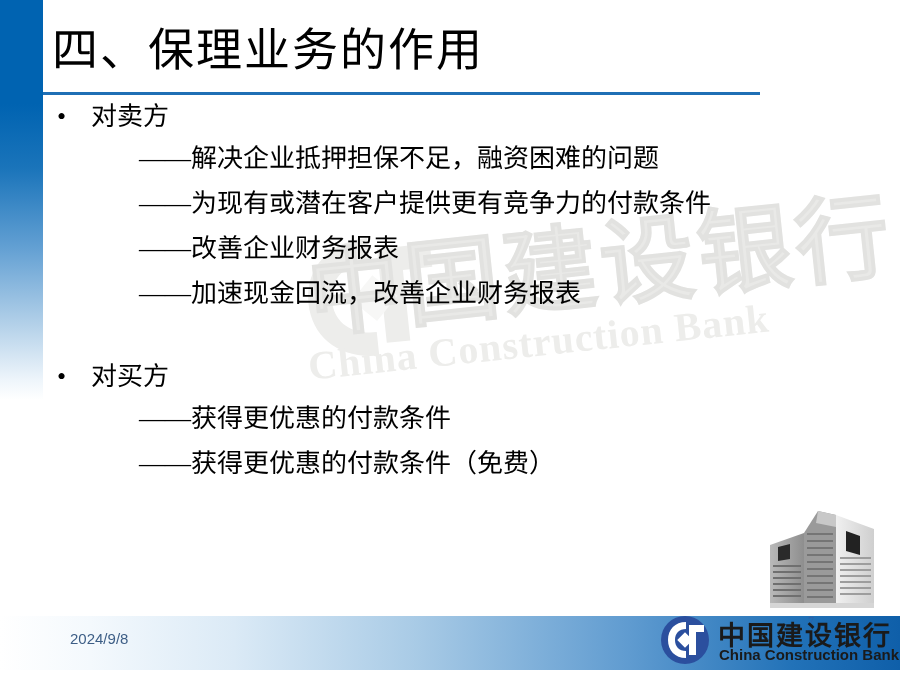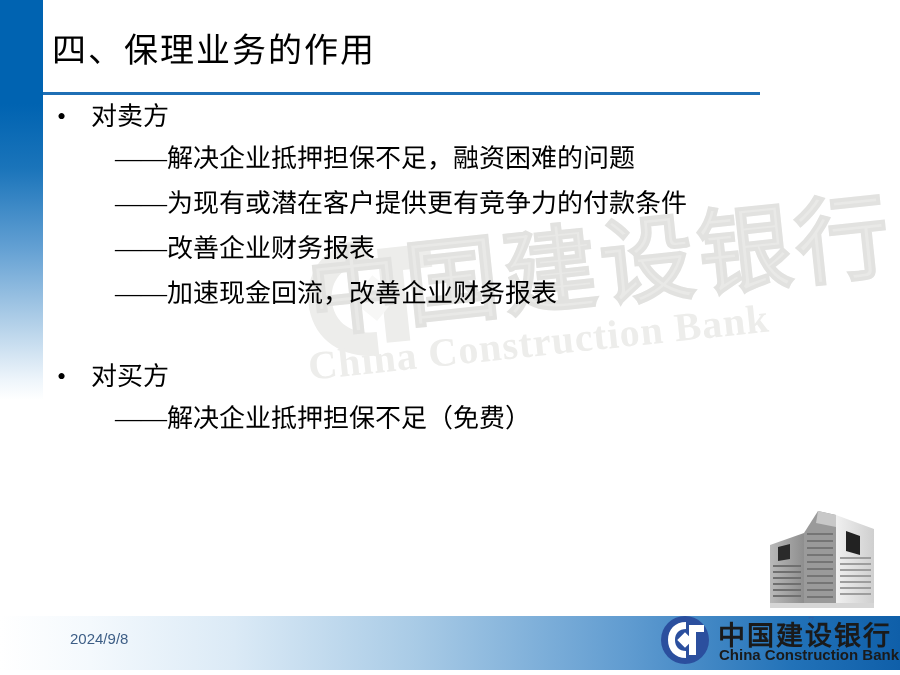--- a/index.html
+++ b/index.html
@@ -82,21 +82,21 @@
     height: 124px;
     transform: rotate(-6deg);
     transform-origin: left top;
   }
 
   
   .title {
     position: absolute;
     left: 52px;
     top: 22px;
-    font-size: 34px;
+    font-size: 46px;
     line-height: 58px;
     font-weight: normal;
     color: #000000;
     letter-spacing: 2px;
     white-space: nowrap;
   }
   .title-rule {
     position: absolute;
     left: 43px;
     top: 92px;
@@ -122,21 +122,21 @@
   }
   .lvl1 .bullet {
     position: absolute;
     left: 14px;
     top: 0;
     font-size: 26px;
     line-height: 38px;
     color: #000000;
   }
   .lvl2 {
-    padding-left: 72px;
+    padding-left: 96px;
     font-size: 26px;
     line-height: 45px;
     color: #000000;
     white-space: nowrap;
   }
   .gap {
     height: 42px;
   }
 
   
@@ -251,21 +251,22 @@
     <div class="lvl2">——改善企业财务报表</div>
     <div class="lvl2">——加速现金回流，改善企业财务报表</div>
 
     <div class="gap"></div>
 
     <div class="lvl1">
       <span class="bullet">•</span>
       <span>对买方</span>
     </div>
 
-    <div class="lvl2">——解决企业抵押担保不足（免费）</div>
+    <div class="lvl2">——获得更优惠的付款条件</div>
+    <div class="lvl2">——获得更优惠的付款条件（免费）</div>
   </div>
 
   <svg class="building" viewBox="0 0 132 110">
     <defs>
       <linearGradient id="bgTower" x1="0" y1="0" x2="1" y2="0">
         <stop offset="0%" stop-color="#b9b9b9"></stop>
         <stop offset="100%" stop-color="#8e8e8e"></stop>
       </linearGradient>
       <linearGradient id="bgTowerLight" x1="0" y1="0" x2="1" y2="0">
         <stop offset="0%" stop-color="#f0f0f0"></stop>

